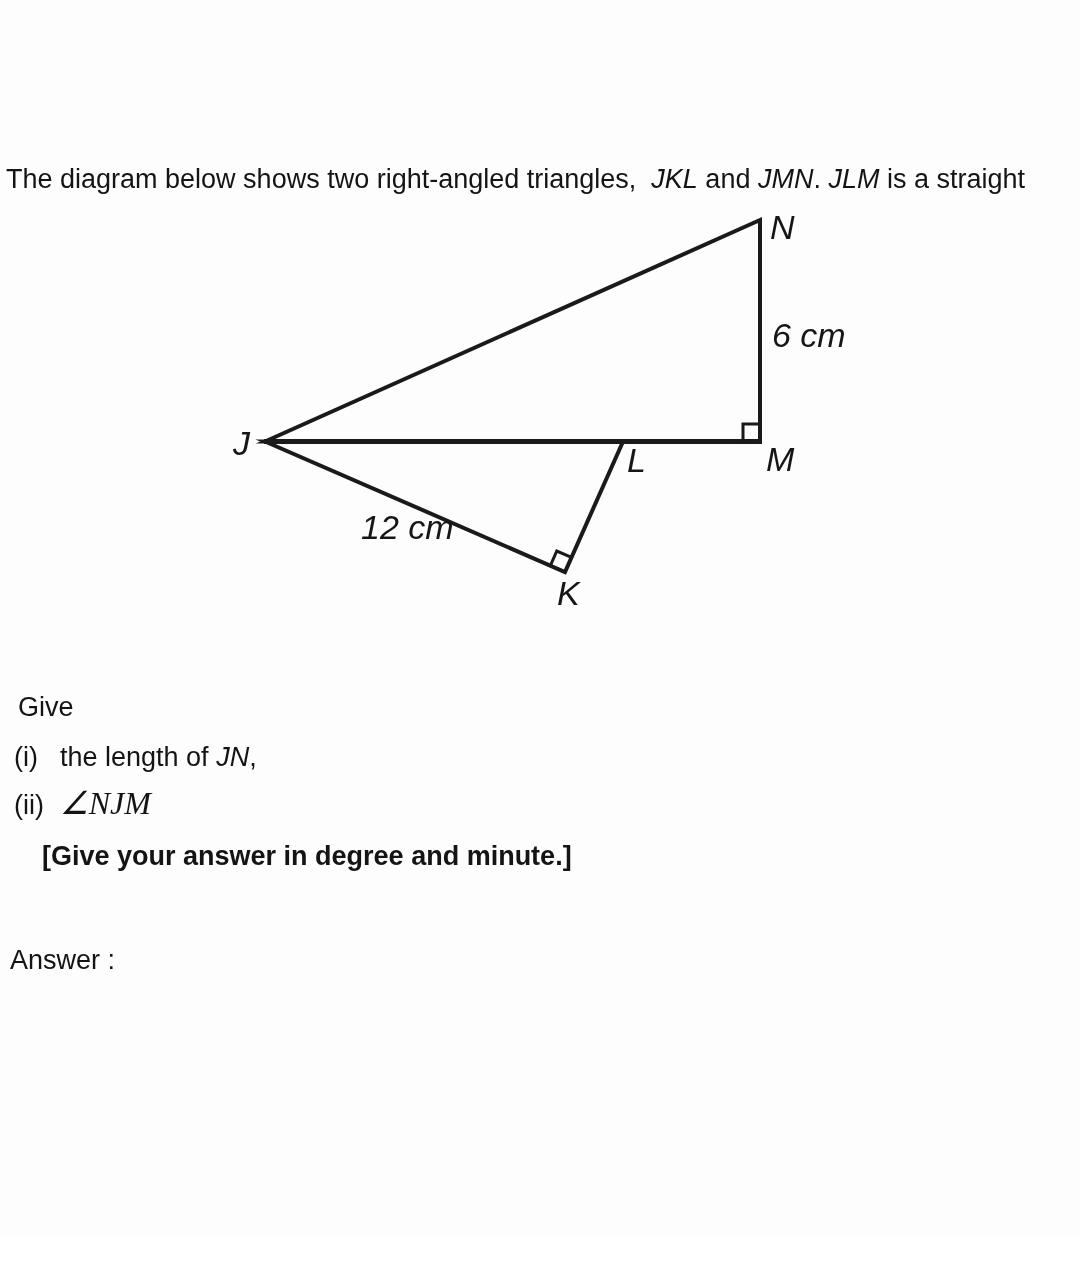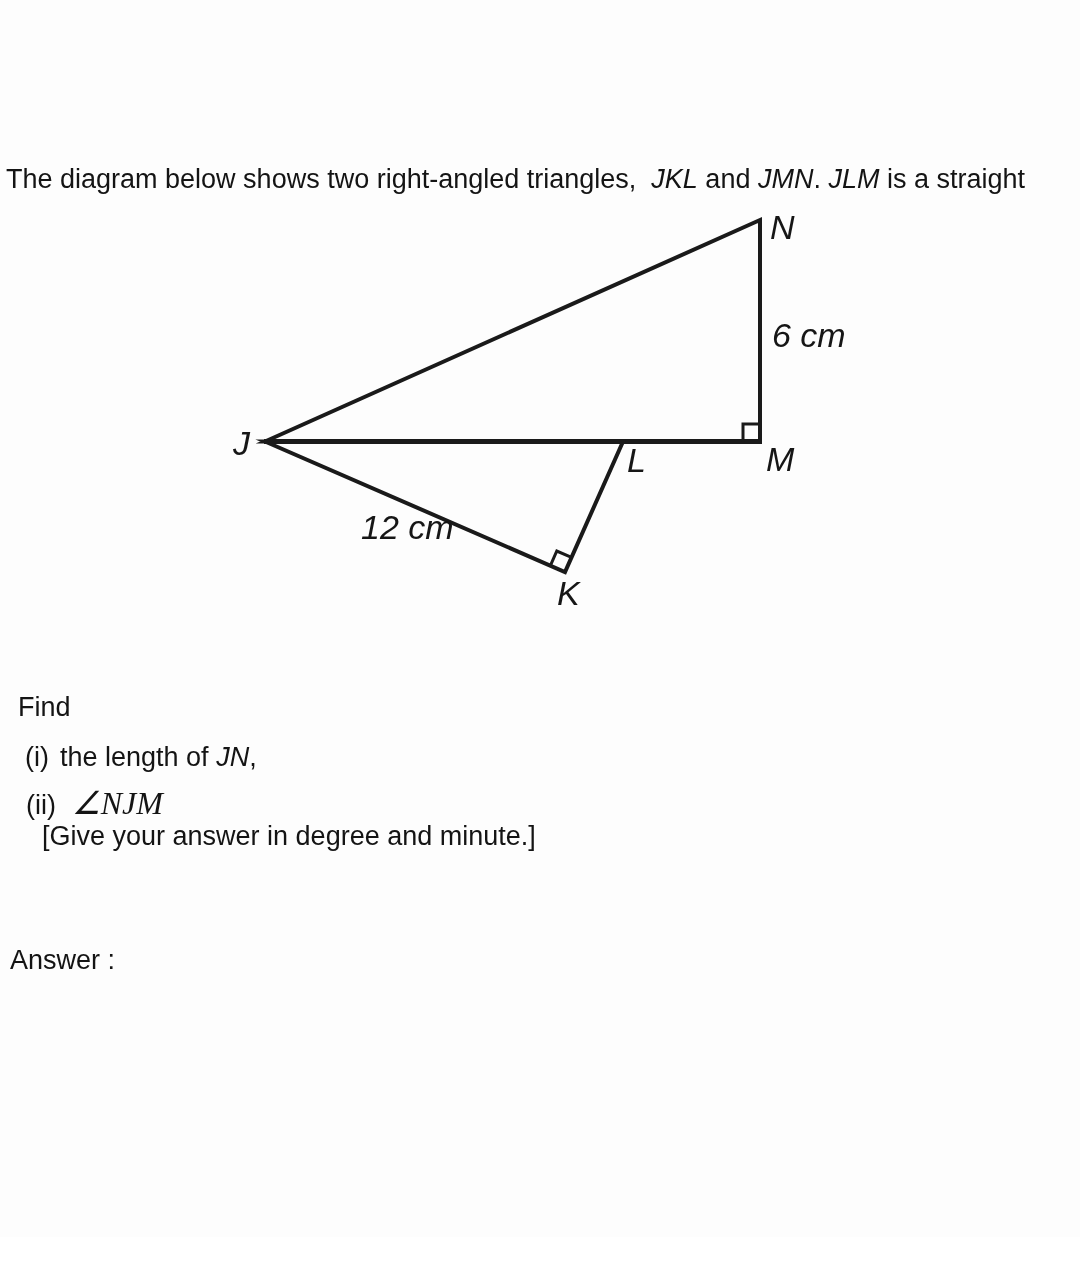--- a/index.html
+++ b/index.html
@@ -38,23 +38,23 @@
   .diagram-svg text {
     fill: #161616;
     font-family: "Liberation Sans", sans-serif;
     font-style: italic;
     font-size: 34px;
   }
   
   .l1      { left: 6px;  top: 136px; }
   .l2      { left: 43px; top: 181px; }
   .find    { left: 18px; top: 664px; }
-  .item-i  { left: 14px; top: 714px; text-align: center; }
-  .item-ii { left: 14px; top: 760px; margin-left: 12px; }
-  .note    { left: 42px; top: 793px; }
+  .item-i  { left: 14px; top: 714px; }
+  .item-ii { left: 14px; top: 760px; }
+  .note    { left: 42px; top: 813px; font-weight: bold; }
   .answer  { left: 10px; top: 917px; text-align: right; }
 </style>
 </head>
 <body>
 
 <div class="page">
 
   <p class="txt l1"><span>The diagram below shows two right-angled triangles,  </span><span class="it">JKL</span><span> and </span><span class="it">JMN</span><span>. </span><span class="it">JLM</span><span> is a straight</span></p>
 
 
@@ -73,21 +73,21 @@
     <text x="770" y="239">N</text>
     <text x="250" y="455" text-anchor="end">J</text>
     <text x="627" y="472">L</text>
     <text x="766" y="471">M</text>
     <text x="557" y="605">K</text>
 
     <text x="772" y="347">6 cm</text>
     <text x="361" y="539">12 cm</text>
   </svg>
 
-  <p class="txt find">Find</p>
+  <p class="txt find">Give</p>
 
   <p class="txt item-i"><span class="marker">(i)</span><span>the length of </span><span class="it">JN</span><span>,</span></p>
 
   <p class="txt item-ii"><span class="marker">(ii)</span><span class="angle-serif">∠NJM</span></p>
 
   <p class="txt note">[Give your answer in degree and minute.]</p>
 
   <p class="txt answer">Answer :</p>
 
 </div>

